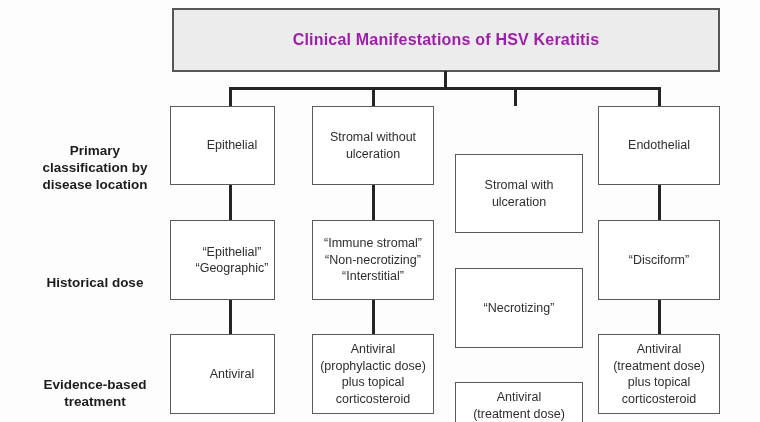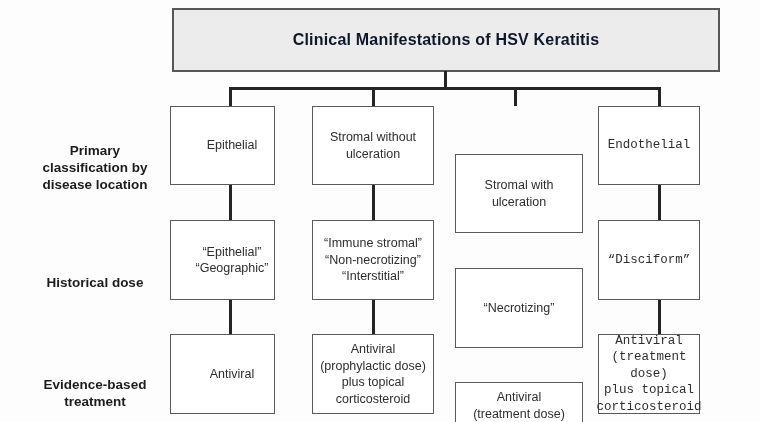--- a/index.html
+++ b/index.html
@@ -18,21 +18,21 @@
     left: 172px; top: 8px;
     width: 548px; height: 64px;
     background: #ececec;
     border: 2px solid #575757;
     display: flex; align-items: center; justify-content: center;
   }
   .header-box .title-text {
     font-weight: bold;
     font-size: 16px;
     letter-spacing: 0.2px;
-    color: #0f172a;
+    color: #a21caf;
     white-space: pre-line;
     text-align: center;
   }
   
   .line { position: absolute; background: #242424; }
   .v { width: 3px; }
   .h { height: 3px; }
   .stub-header { left: 444px; top: 71px; height: 18px; }
   .hline       { left: 229px; top: 87px; width: 432px; }
   .stub-c1 { left: 229px; } .stub-c2 { left: 372px; }
@@ -49,21 +49,21 @@
     text-align: center;
     font-size: 12.5px;
     line-height: 1.32;
     color: #2e2e2e;
     white-space: pre-line;
     padding: 3px;
   }
   .c1 { left: 170px; width: 105px; padding-left: 22px; }
   .c2 { left: 312px; width: 122px; }
   .c3 { left: 455px; width: 128px; margin-top: 48px; }
-  .c4 { left: 598px; width: 102px; font-family: Liberation Mono, monospace; }
+  .c4 { left: 598px; width: 122px; }
   .r1 { top: 106px; height: 79px; }
   .r2 { top: 220px; height: 80px; }
   .r3 { top: 334px; height: 80px; }
   
   .row-label {
     position: absolute;
     left: 10px; width: 170px;
     text-align: center;
     font-weight: bold;
     font-size: 13.5px;

